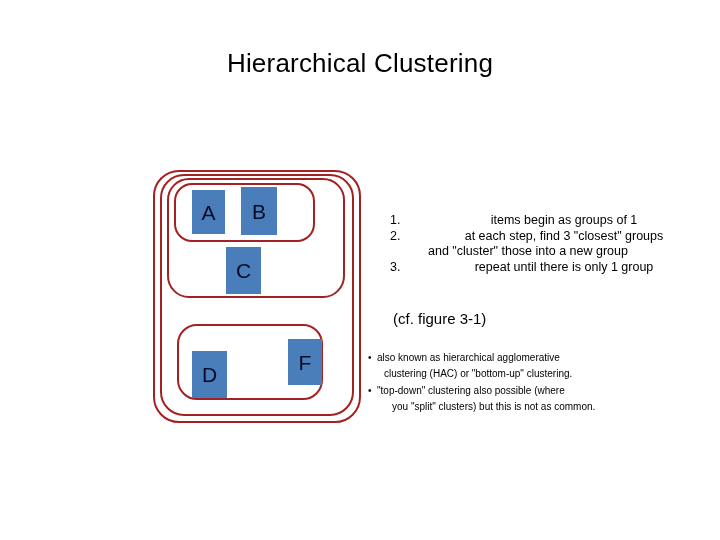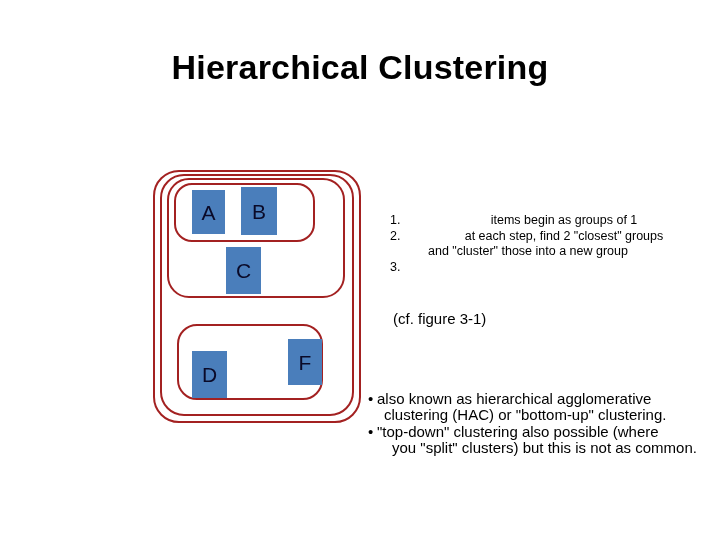--- a/index.html
+++ b/index.html
@@ -24,22 +24,22 @@
   }
 
   
   #slide-title {
     position: absolute;
     left: 0;
     top: 48px;
     width: 720px;
     text-align: center;
     font-family: "Liberation Sans", sans-serif;
-    font-size: 34px;
-    font-weight: bold;
+    font-size: 26px;
+    font-weight: normal;
     color: #000000;
     letter-spacing: 0.2px;
     white-space: nowrap;
   }
 
   
   #cluster-diagram {
     position: absolute;
     left: 148px;
     top: 165px;
@@ -148,24 +148,24 @@
     top: 310px;
     font-family: "Liberation Sans", sans-serif;
     font-size: 15px;
     color: #000000;
   }
 
   
   #notes-list {
     position: absolute;
     left: 368px;
-    top: 391px;
+    top: 350px;
     width: 348px;
     font-family: "Liberation Sans", sans-serif;
-    font-size: 15px;
+    font-size: 10px;
     color: #000000;
     line-height: 16px;
   }
   .note-item {
     margin-bottom: 1px;
   }
   .note-line {
     display: block;
   }
   .note-line.first {
@@ -207,26 +207,27 @@
 
   <div id="steps-list">
 
     <div class="step-row">
       <span class="step-num">1.</span>
       <span class="step-text">items begin as groups of 1</span>
     </div>
 
     <div class="step-row">
       <span class="step-num">2.</span>
-      <span class="step-text">at each step, find 2 "closest" groups</span>
+      <span class="step-text">at each step, find 3 "closest" groups</span>
     </div>
     <div class="step-cont">and "cluster" those into a new group</div>
 
     <div class="step-row">
       <span class="step-num">3.</span>
+      <span class="step-text">repeat until there is only 1 group</span>
     </div>
   </div>
 
   <div id="figure-note">(cf. figure 3-1)</div>
 
   <div id="notes-list">
 
     <div class="note-item" id="note-0">
       <span class="note-line first">
         <span class="note-bullet">•</span><span>also known as hierarchical agglomerative</span>

